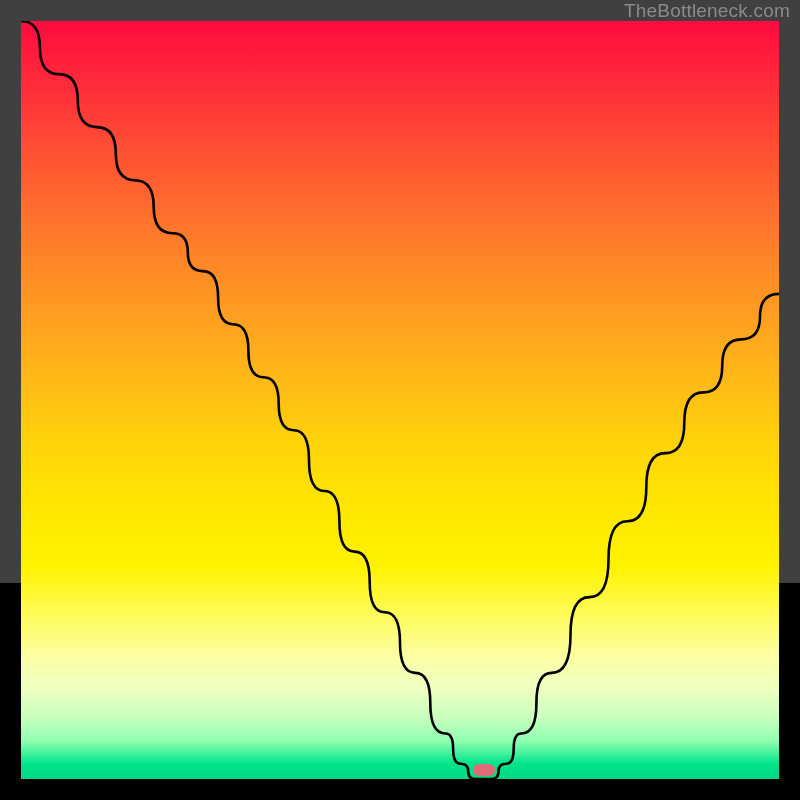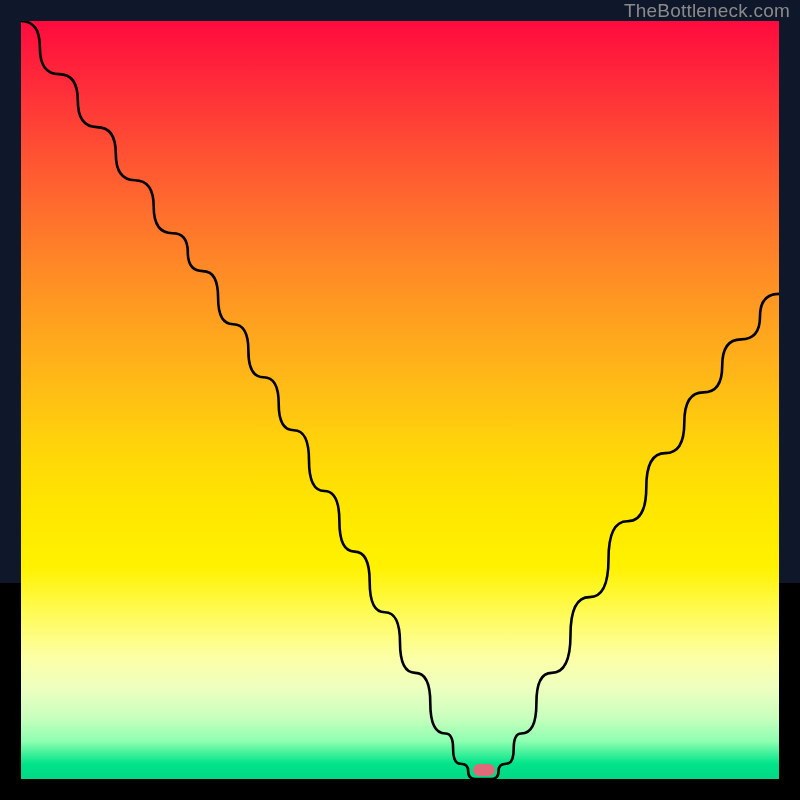--- a/index.html
+++ b/index.html
@@ -10,21 +10,21 @@
     background: #000;
     overflow: hidden;
     font-family: Arial, Helvetica, sans-serif;
   }
   .frame {
     position: absolute;
     left: 0;
     top: 0;
     width: 800px;
     height: 583px;
-    background: #0f172a;
+    background: #404040;
   }
   .plot-area {
     position: absolute;
     left: 21px;
     top: 21px;
     width: 758px;
     height: 758px;
     overflow: hidden;
   }
   .gradient {

